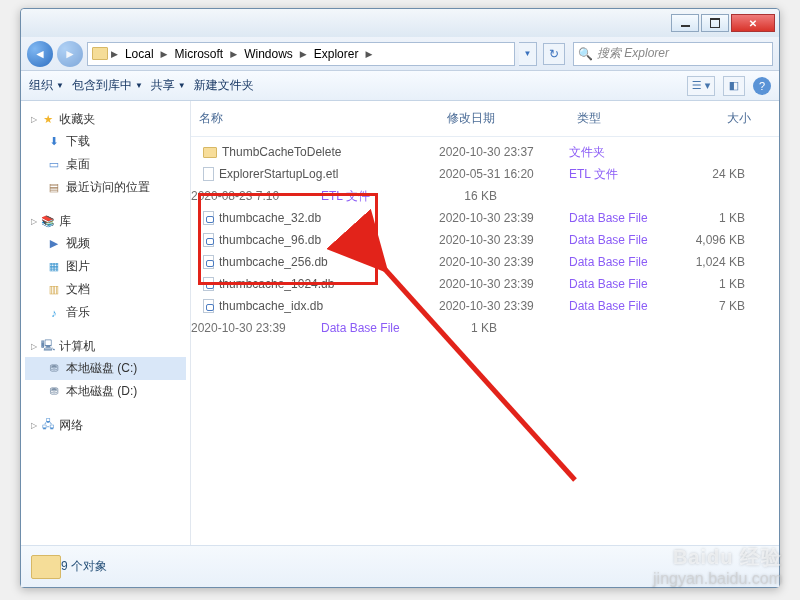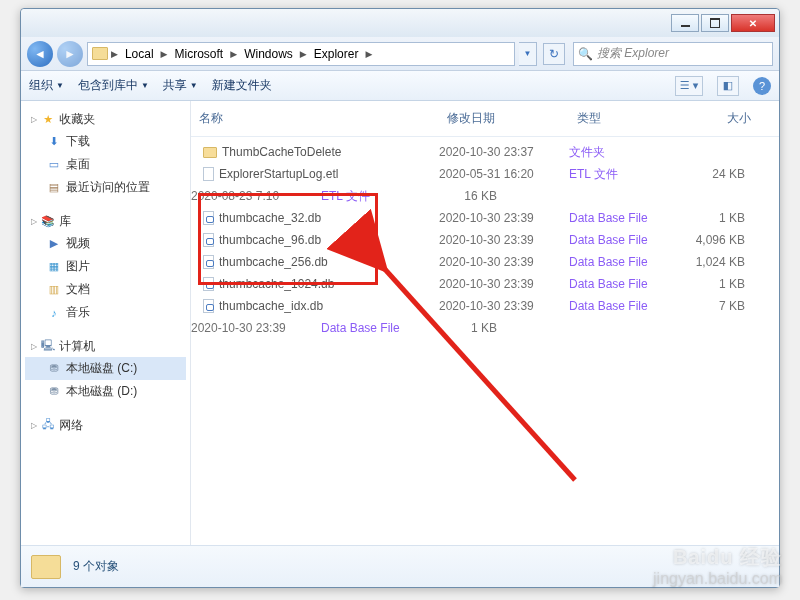--- a/index.html
+++ b/index.html
@@ -17,21 +17,21 @@
   .navbar { height: 34px; background: linear-gradient(#eef3fa, #e3ecf7); border-bottom: 1px solid #c3d1e2; display: flex; align-items: center; padding: 0 6px; gap: 4px; }
   .navbtn { width: 26px; height: 26px; border-radius: 50%; background: radial-gradient(circle at 30% 30%, #7fb7f2, #2e6fc1); display: flex; align-items: center; justify-content: center; color: #fff; font-size: 12px; }
   .navbtn.fwd { opacity: 0.55; }
   .breadcrumb { flex: 1; height: 24px; background: #fff; border: 1px solid #a9bdd6; display: flex; align-items: center; font-size: 12px; overflow: hidden; padding-left: 4px; }
   .crumb { display: flex; align-items: center; padding: 0 4px; height: 100%; cursor: default; }
   .sep { color: #555; font-size: 9px; padding: 0 3px; }
   .refresh { width: 22px; height: 22px; border: 1px solid #a9bdd6; background: #eef4fb; display: flex; align-items: center; justify-content: center; color: #3a71bd; font-size: 12px; margin-left: 2px; }
   .searchbox { width: 200px; height: 24px; background: #fff; border: 1px solid #a9bdd6; margin-left: 4px; display: flex; align-items: center; padding: 0 4px; color: #888; font-size: 12px; font-style: italic; }
   .searchbox span.icon { margin-right: 4px; font-style: normal; color: #6a8bbf; }
   
-  .toolbar { height: 30px; background: linear-gradient(#f7fbff,#e8f0f9); border-bottom: 1px solid #c5d4e5; display: flex; align-items: center; font-size: 12px; padding: 0 8px; gap: 14px; color: #1a3a66; }
+  .toolbar { height: 30px; background: linear-gradient(#f7fbff,#e8f0f9); border-bottom: 1px solid #c5d4e5; display: flex; align-items: center; font-size: 12px; padding: 0 8px; gap: 8px; color: #1a3a66; }
   .toolbar .item { display: flex; align-items: center; gap: 3px; }
   .toolbar .caret { font-size: 8px; }
   .toolbar .spacer { flex: 1; }
   .viewbtn { width: 28px; height: 20px; border: 1px solid #b8c9dc; background: #f1f6fc; display: flex; align-items: center; justify-content: center; font-size: 11px; color: #4776ad; }
   .helpbtn { width: 18px; height: 18px; border-radius: 50%; background: #5a93d6; color: #fff; font-size: 11px; display: flex; align-items: center; justify-content: center; }
   
   .main { flex: 1; display: flex; overflow: hidden; }
   .sidebar { width: 170px; background: #fff; border-right: 1px solid #e1e7ef; font-size: 12px; padding: 8px 4px; overflow: hidden; }
   .side-group { margin-bottom: 12px; }
   .side-head { display: flex; align-items: center; gap: 4px; color: #333; font-weight: normal; padding: 2px 6px; }
@@ -64,21 +64,21 @@
   .row .col-name { display: flex; align-items: center; gap: 5px; padding-left: 12px; }
   .row .col-date { color: #707070; }
   .row .col-type { color: #8b5cf6; }
   .row .col-size { color: #707070; padding-right: 14px; }
   .ficon { width: 14px; height: 14px; display: flex; align-items: center; justify-content: center; font-size: 11px; }
   .ficon.folder { background: #f7dd9a; border: 1px solid #d7b865; border-radius: 1px; width: 14px; height: 11px; }
   .ficon.etl { border: 1px solid #bcc9d8; background: #fff; width: 11px; height: 14px; position: relative; }
   .ficon.db { border: 1px solid #bcc9d8; background: #fff; width: 11px; height: 14px; position: relative; }
   .ficon.db::after { content: ""; position: absolute; width: 6px; height: 5px; left: 2px; top: 4px; border: 1px solid #4c7cc2; border-radius: 2px; }
   
-  .status { height: 42px; border-top: 1px solid #d7e2ef; background: linear-gradient(#f5f9fd,#e9f1fa); display: flex; align-items: center; padding: 0 10px; gap: 12px; font-size: 12px; color: #28527a; }
+  .status { height: 42px; border-top: 1px solid #d7e2ef; background: linear-gradient(#f5f9fd,#e9f1fa); display: flex; align-items: center; padding: 0 10px; gap: 0; font-size: 12px; color: #28527a; }
   .status .big-folder { width: 30px; height: 24px; background: #f5dd98; border: 1px solid #d7b865; border-radius: 2px; }
   
   .annot-box { position: absolute; border: 3px solid #e2231a; pointer-events: none; }
   .annot-arrow { position: absolute; pointer-events: none; }
   .watermark { position: absolute; right: 18px; bottom: 12px; color: rgba(255,255,255,0.55); font-size: 13px; text-align: right; line-height: 1.2; text-shadow: 0 0 3px rgba(0,0,0,0.2); }
   .watermark .brand { font-size: 20px; font-weight: bold; letter-spacing: 1px; }
   .watermark .url { font-size: 16px; color: rgba(200,200,200,0.55); }
   .folder-glyph { width:16px; height:13px; background:#f5dd98; border:1px solid #d7b865; border-radius:1px; display:inline-block; }
 </style>
 </head>

